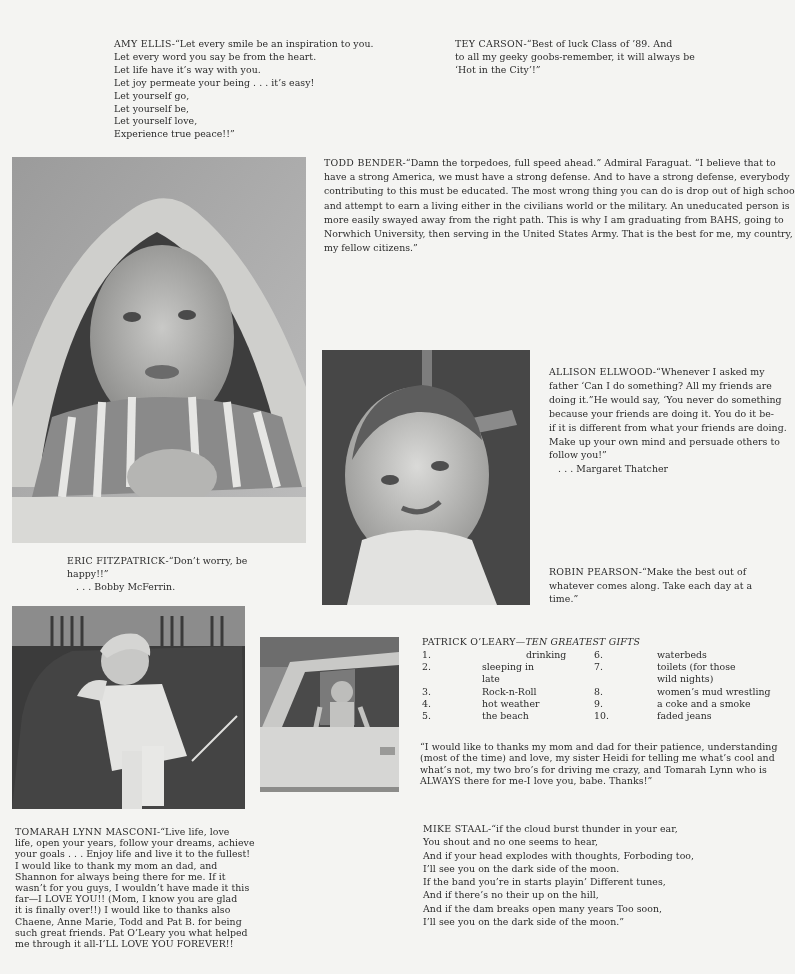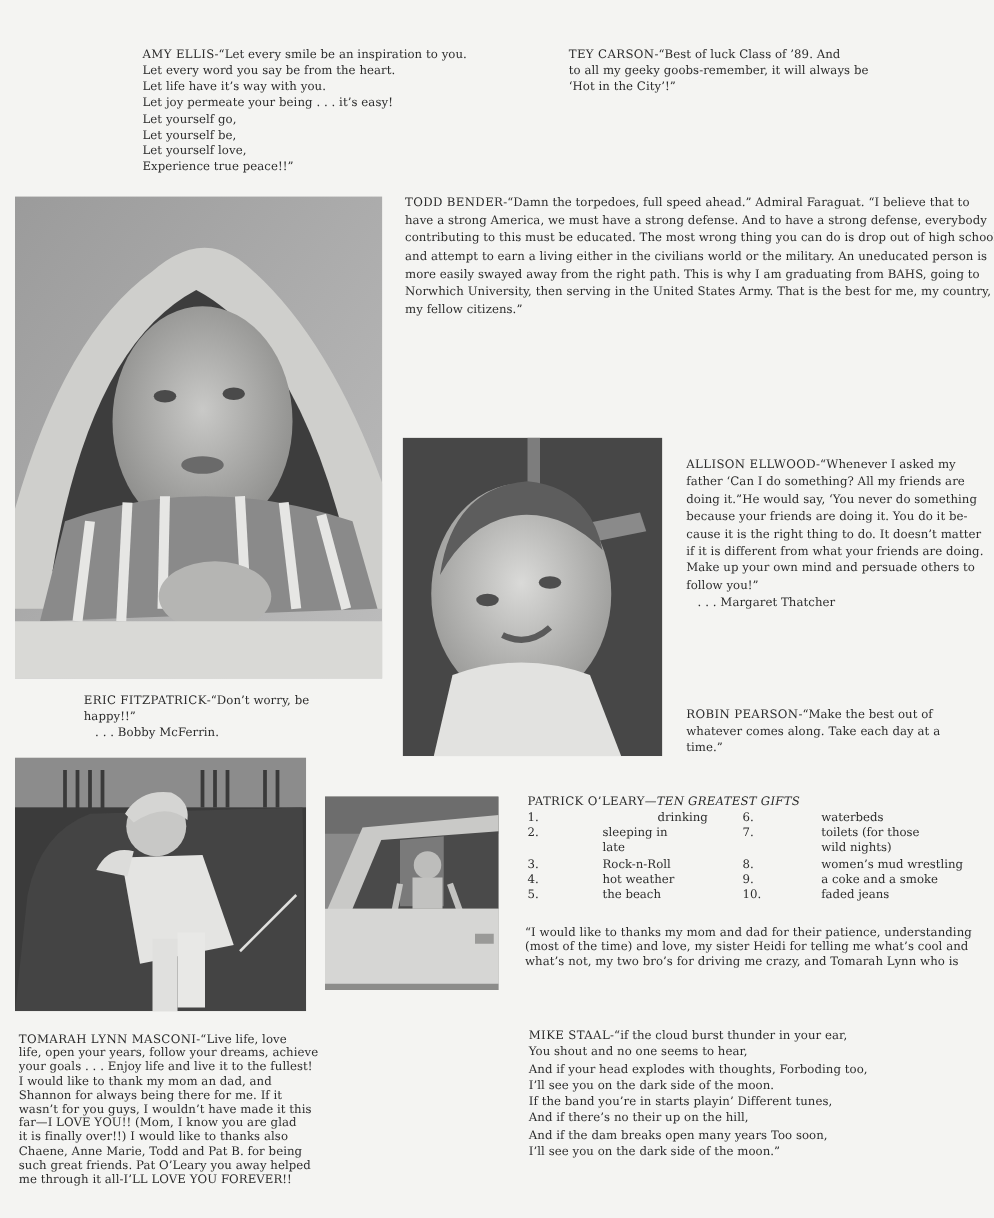--- a/index.html
+++ b/index.html
@@ -79,21 +79,20 @@
     <ellipse cx="160" cy="320" rx="45" ry="28" fill="#b5b5b3"></ellipse>
     <rect x="0" y="340" width="294" height="46" fill="#d9d9d6"></rect>
   </svg>
 </div>
 
 <div class="blk" style="left:549px; top:346px; line-height:13.9px;margin-top:19px;">
   <span class="line"><span class="name">ALLISON ELLWOOD</span><span>-“Whenever I asked my</span></span>
   <span class="line">father ‘Can I do something? All my friends are</span>
   <span class="line">doing it.”He would say, ‘You never do something</span>
   <span class="line">because your friends are doing it. You do it be-</span>
-  <span class="line">cause it is the right thing to do. It doesn’t matter</span>
   <span class="line">if it is different from what your friends are doing.</span>
   <span class="line">Make up your own mind and persuade others to</span>
   <span class="line">follow you!”</span>
   <span class="line">&nbsp;&nbsp;&nbsp;. . . Margaret Thatcher</span>
 </div>
 
 <div class="photo" style="left:322px; top:350px; width:208px; height:255px;">
   <svg viewBox="0 0 208 255" preserveAspectRatio="none">
     <defs>
       <radialGradient id="face2" cx="0.5" cy="0.45" r="0.55">
@@ -220,33 +219,34 @@
         <span class="gnum">10.</span>
         <span class="gtxt" style="left:63px;">faded jeans</span>
       </div>
   </div>
 </div>
 
 <div class="blk" style="left:420px; top:741px; line-height:11.3px;">
   <span class="line">“I would like to thanks my mom and dad for their patience, understanding</span>
   <span class="line">(most of the time) and love, my sister Heidi for telling me what’s cool and</span>
   <span class="line">what’s not, my two bro’s for driving me crazy, and Tomarah Lynn who is</span>
+  <span class="line">ALWAYS there for me-I love you, babe. Thanks!”</span>
 </div>
 
 <div class="blk" style="left:15px; top:826px; line-height:11.2px;">
   <span class="line"><span class="name">TOMARAH LYNN MASCONI</span><span>-“Live life, love</span></span>
   <span class="line">life, open your years, follow your dreams, achieve</span>
   <span class="line">your goals . . . Enjoy life and live it to the fullest!</span>
   <span class="line">I would like to thank my mom an dad, and</span>
   <span class="line">Shannon for always being there for me. If it</span>
   <span class="line">wasn’t for you guys, I wouldn’t have made it this</span>
   <span class="line">far—I LOVE YOU!! (Mom, I know you are glad</span>
   <span class="line">it is finally over!!) I would like to thanks also</span>
   <span class="line">Chaene, Anne Marie, Todd and Pat B. for being</span>
-  <span class="line">such great friends. Pat O’Leary you away helped</span>
+  <span class="line">such great friends. Pat O’Leary you what helped</span>
   <span class="line">me through it all-I’LL LOVE YOU FOREVER!!</span>
 </div>
 
 <div class="blk" style="left:423px; top:822px; line-height:13.3px;">
   <span class="line"><span class="name">MIKE STAAL</span><span>-“if the cloud burst thunder in your ear,</span></span>
   <span class="line">You shout and no one seems to hear,</span>
   <span class="line">And if your head explodes with thoughts, Forboding too,</span>
   <span class="line">I’ll see you on the dark side of the moon.</span>
   <span class="line">If the band you’re in starts playin’ Different tunes,</span>
   <span class="line">And if there’s no their up on the hill,</span>

